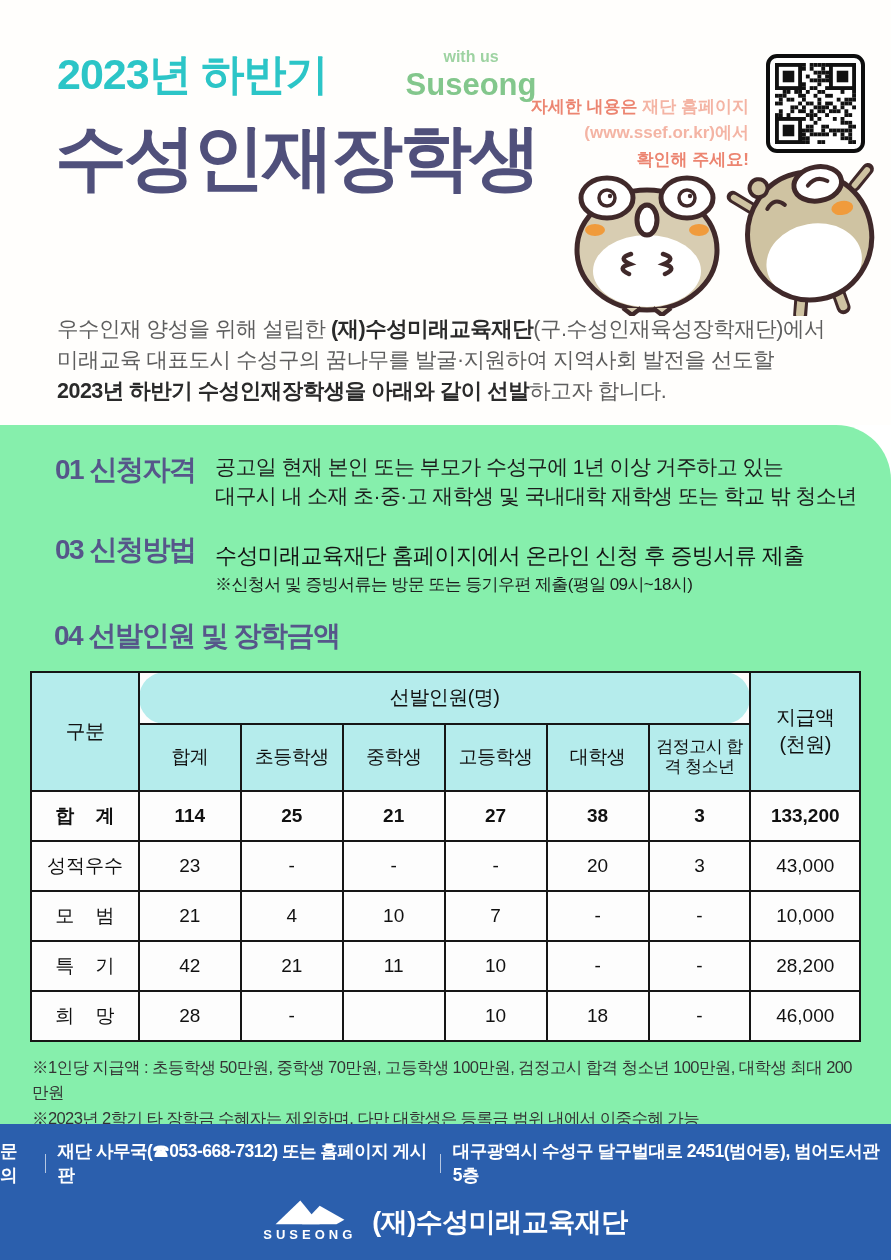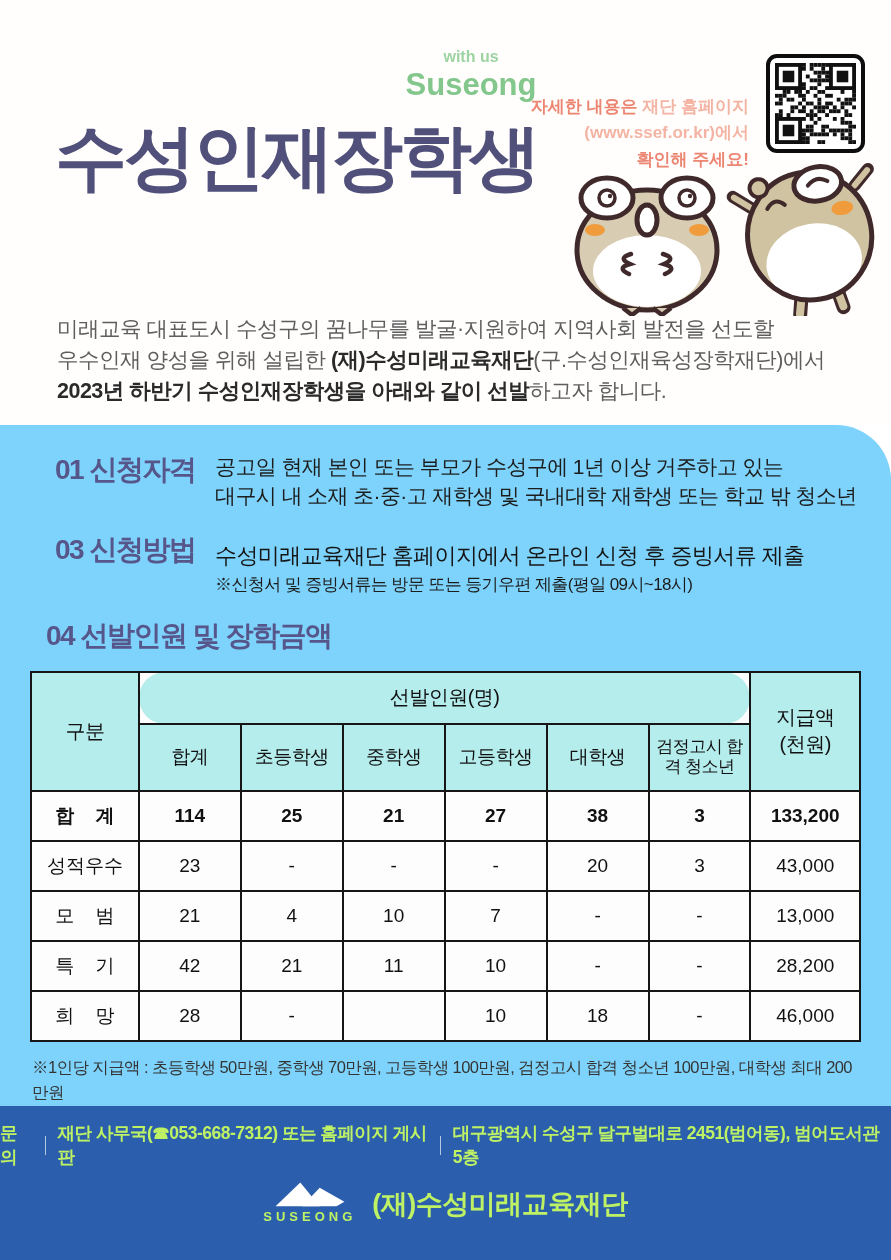--- a/index.html
+++ b/index.html
@@ -19,58 +19,59 @@
   .qr-note .strong { color:#ec8571; }
   .qr-note .soft { color:#f4b4a4; }
   .qr-box { position:absolute; right:26px; top:54px; width:99px; height:99px; border:4px solid #0d0d0d; border-radius:11px; background:#fff; padding:5px; }
   .qr-box svg { width:100%; height:100%; display:block; }
   .main-title { position:absolute; left:55px; top:86px; font-size:72px; font-weight:800; color:#50507b; line-height:1.2; letter-spacing:-3px;margin-top:28px; }
   .mascots { position:absolute; right:6px; top:158px; }
   .intro { position:absolute; left:57px; top:314px; font-size:21.5px; color:#5e5e5e; line-height:1.44; font-weight:400; letter-spacing:-0.5px; }
   .intro b { color:#2a2a2a; font-weight:700; }
 
   
-  .content { position:absolute; top:425px; left:0; right:0; bottom:118px; background:#7dd3fc; border-top-right-radius:55px; padding-top:26px; }
+  .content { position:absolute; top:425px; left:0; right:0; bottom:118px; background:#86efac; border-top-right-radius:55px; padding-top:26px; }
   .sec { display:flex; align-items:flex-start; padding-left:55px; margin-bottom:20px; }
   .sec-label { flex:0 0 160px; font-size:28px; font-weight:800; color:#56568a; letter-spacing:-1.5px; white-space:nowrap; }
   .sec-body { font-size:21px; color:#1c1c1c; line-height:1.38; font-weight:500; letter-spacing:-0.6px; padding-top:2px; }
   .sec-date { font-size:25px; font-weight:600; letter-spacing:-0.5px; color:#151515; }
   .sec-note-inline { font-size:17px; font-weight:600; color:#1c1c1c; margin-left:8px; }
   .sec-main3 { font-size:22px; font-weight:400; color:#151515;margin-top:8px; }
   .sec-note3 { font-size:17px; font-weight:500; color:#1c1c1c; margin-top:2px; }
-  .sec-heading { padding-left:42px; font-size:28px; font-weight:800; color:#56568a; letter-spacing:-1.5px; margin:4px 4px 16px; }
+  .sec-heading { padding-left:42px; font-size:28px; font-weight:800; color:#56568a; letter-spacing:-1.5px; margin:4px 12px 16px; }
 
   
   .table-wrap { margin:0 30px; }
   table { width:100%; border-collapse:collapse; table-layout:fixed; background:#fdfdfd; }
   th, td { border:2px solid #161616; text-align:center; vertical-align:middle; color:#111; }
   col.c-label { width:13%; } col.c-amount { width:13.2%; } col.c-num { width:12.3%; }
   thead th { background:#b5ecec; font-weight:500; font-size:20px; letter-spacing:-0.5px; }
   .th-span { height:52px;border-radius:26px; }
   .th-sub { height:60px; font-size:19px; }
   .th-small { font-size:17px; line-height:1.2; padding:12px 1px; }
   tbody td { height:50px; font-size:19px; font-weight:400; }
   td.label-cell { white-space:pre; font-size:19px; }
   tr.row-total td { font-weight:700; }
 
   .footnotes { margin:13px 32px 0; font-size:16.5px; color:#343434; line-height:1.55; font-weight:500; letter-spacing:-0.6px; }
 
   
-  .footer { position:absolute; left:0; right:0; bottom:0; height:154px; background:#2b5fad; color:#bef264; display:flex; flex-direction:column; align-items:center; padding-top:15px; }
+  .footer { position:absolute; left:0; right:0; bottom:0; height:136px; background:#2b5fad; color:#ffffff; display:flex; flex-direction:column; align-items:center; padding-top:15px; }
   .footer-contact { display:flex; align-items:center; gap:12px; font-size:17.5px; font-weight:600; letter-spacing:-0.5px; }
   .footer-sep { width:1px; height:19px; background:rgba(255,255,255,0.65); }
   .footer-brand { display:flex; align-items:flex-end; gap:16px; margin-top:9px; }
   .suseong-mark { display:flex; flex-direction:column; align-items:center; }
   .suseong-mark-text { font-size:13px; font-weight:700; letter-spacing:4px; margin-top:1px; }
   .org-name { font-size:27px; font-weight:800; letter-spacing:-0.5px; padding-bottom:2px; }
 </style>
 </head>
 <body>
 
 <div class="hero">
+  <div class="period">2023년 하반기</div>
 
   <div class="brand">
     <div class="brand-withus">with us</div>
     <div class="brand-name">Suseong</div>
   </div>
 
   <div class="qr-note">
     <div><span class="strong">자세한 내용은 </span><span class="soft">재단 홈페이지</span></div>
     <div class="soft">(www.ssef.or.kr)에서</div>
     <div class="strong">확인해 주세요!</div>
@@ -271,22 +272,22 @@
         <ellipse cx="262" cy="28" rx="24" ry="17" fill="#ffffff" stroke="#40292a" stroke-width="5"></ellipse>
         <path d="M252 28 q10 -9 20 -1" fill="none" stroke="#40292a" stroke-width="4" stroke-linecap="round"></path>
         <path d="M208 44 q9 -11 18 -1" fill="none" stroke="#40292a" stroke-width="4" stroke-linecap="round"></path>
         <ellipse cx="282" cy="56" rx="11" ry="7" fill="#f09b3c"></ellipse>
         <circle cx="203" cy="22" r="9" fill="#cfc3a2" stroke="#40292a" stroke-width="4"></circle>
       </g>
     </svg>
   </div>
 
   <div class="intro">
+    <div><span>우수인재 양성을 위해 설립한 </span><b>(재)수성미래교육재단</b><span>(구.수성인재육성장학재단)에서</span></div>
     <div>미래교육 대표도시 수성구의 꿈나무를 발굴·지원하여 지역사회 발전을 선도할</div>
-    <div><span>우수인재 양성을 위해 설립한 </span><b>(재)수성미래교육재단</b><span>(구.수성인재육성장학재단)에서</span></div>
     <div><b>2023년 하반기 수성인재장학생을 아래와 같이 선발</b><span>하고자 합니다.</span></div>
   </div>
 </div>
 
 <div class="content">
 
   <div class="sec">
     <div class="sec-label">01 신청자격</div>
     <div class="sec-body">
       <div>공고일 현재 본인 또는 부모가 수성구에 1년 이상 거주하고 있는</div>
@@ -357,21 +358,21 @@
           <td>43,000</td>
         </tr>
         <tr>
           <td class="label-cell">모    범</td>
           <td>21</td>
           <td>4</td>
           <td>10</td>
           <td>7</td>
           <td>-</td>
           <td>-</td>
-          <td>13,000</td>
+          <td>10,000</td>
         </tr>
         <tr>
           <td class="label-cell">특    기</td>
           <td>42</td>
           <td>21</td>
           <td>11</td>
           <td>10</td>
           <td>-</td>
           <td>-</td>
           <td>28,200</td>

